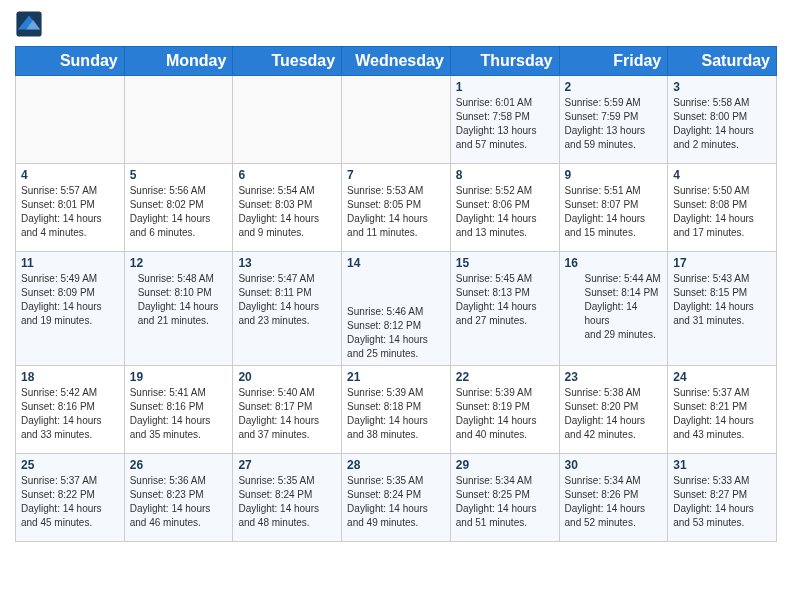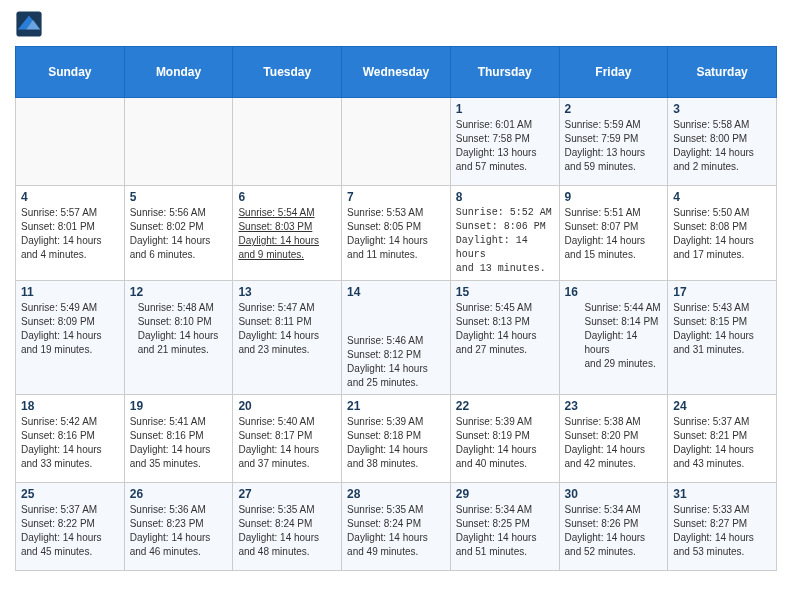--- a/index.html
+++ b/index.html
@@ -50,24 +50,24 @@
       color: #333;
     }
     .calendar {
       width: 100%;
       border-collapse: collapse;
       border: 1px solid #ccc;
     }
     .calendar th {
       background: #2a7dd4;
       color: #fff;
-      font-size: 12px;
+      font-size: 16px;
       font-weight: bold;
-      padding: 18px 6px;
-      text-align: center;
+      padding: 5px 6px;
+      text-align: right;
       border: 1px solid #1a6abf;
     }
     .calendar td {
       width: calc(100% / 7);
       vertical-align: top;
       padding: 4px 5px;
       border: 1px solid #ccc;
       font-size: 10px;
       color: #333;
       background: #fff;
@@ -163,35 +163,35 @@
           </td>
           <td>
             <span class="day-num">5</span>
             <div class="day-info" style="white-space: pre-line;">Sunrise: 5:56 AM
 Sunset: 8:02 PM
 Daylight: 14 hours
 and 6 minutes.</div>
           </td>
           <td>
             <span class="day-num">6</span>
-            <div class="day-info" style="white-space: pre-line; text-decoration: underline;">Sunrise: 5:54 AM
+            <div class="day-info" style="white-space: pre-line;">Sunrise: 5:54 AM
 Sunset: 8:03 PM
 Daylight: 14 hours
 and 9 minutes.</div>
           </td>
           <td>
             <span class="day-num">7</span>
             <div class="day-info" style="white-space: pre-line;">Sunrise: 5:53 AM
 Sunset: 8:05 PM
 Daylight: 14 hours
 and 11 minutes.</div>
           </td>
           <td>
             <span class="day-num">8</span>
-            <div class="day-info" style="white-space: pre-line; font-family: Liberation Mono, monospace;">Sunrise: 5:52 AM
+            <div class="day-info" style="white-space: pre-line;">Sunrise: 5:52 AM
 Sunset: 8:06 PM
 Daylight: 14 hours
 and 13 minutes.</div>
           </td>
           <td>
             <span class="day-num">9</span>
             <div class="day-info" style="white-space: pre-line;">Sunrise: 5:51 AM
 Sunset: 8:07 PM
 Daylight: 14 hours
 and 15 minutes.</div>

